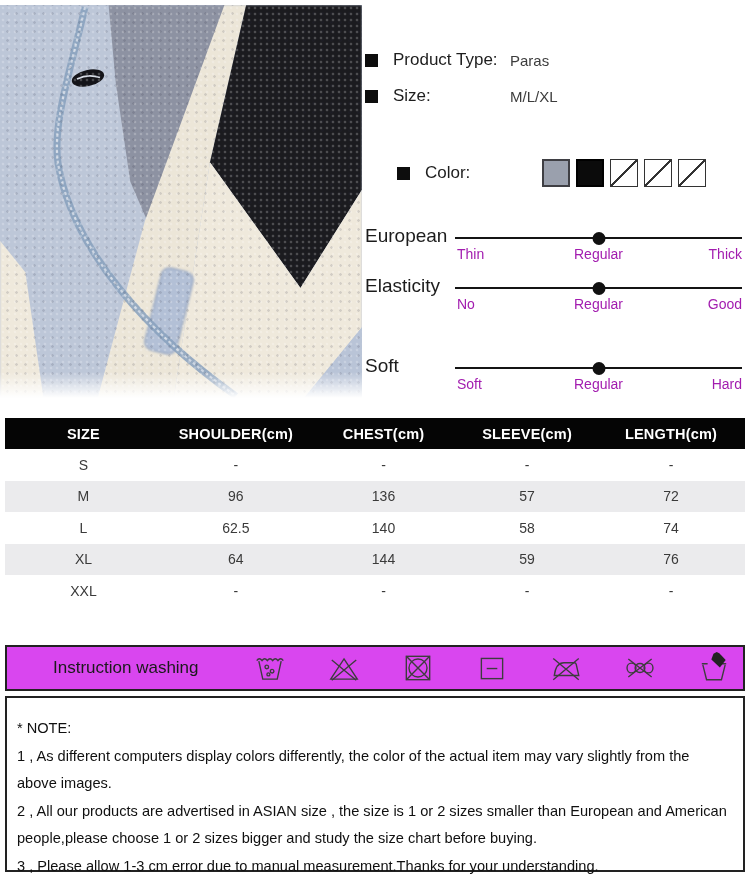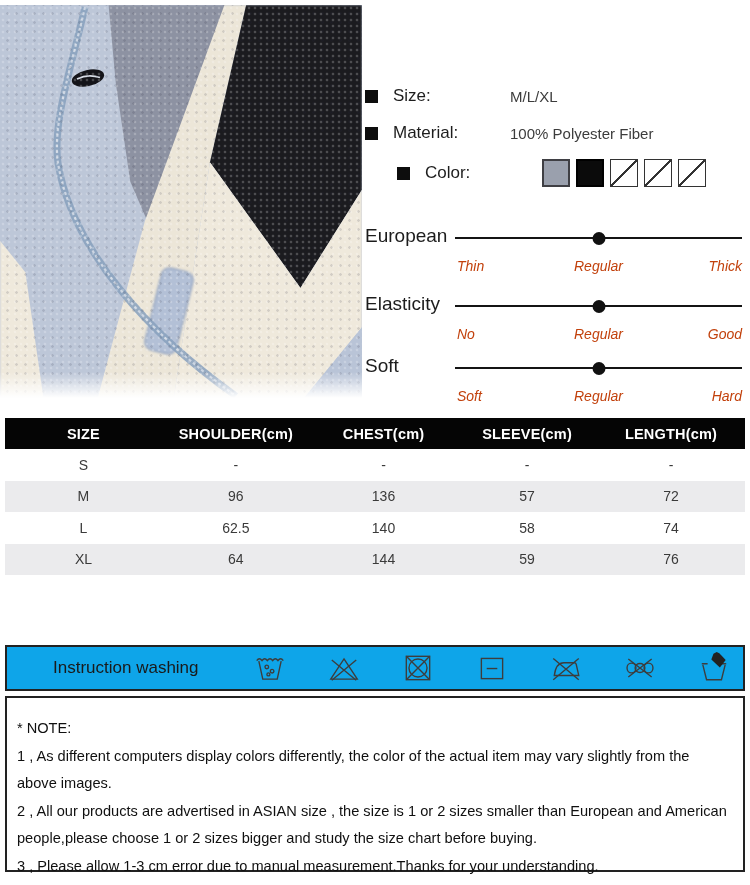--- a/index.html
+++ b/index.html
@@ -31,33 +31,33 @@
   .swatch{width:28px;height:28px;box-sizing:border-box;border:2px solid #3f3f44;}
   .swatch.crossed{border:1.5px solid #333;background:
     linear-gradient(to bottom right,transparent 47.5%,#333 47.5%,#333 52.5%,transparent 52.5%) #fff;}
 
   
   .attr{position:absolute;left:365px;right:8px;height:46px;}
   .attr-name{position:absolute;left:0;top:3px;font-size:19px;color:#1c1c1c;}
   .slider{position:absolute;left:90px;right:0;top:0;height:46px;}
   .track{position:absolute;left:0;right:0;top:15px;height:2px;background:#141414;}
   .dot{position:absolute;top:9.5px;width:13px;height:13px;border-radius:50%;background:#111;transform:translateX(-50%);}
-  .scale{position:absolute;left:0;right:0;top:24px;font-style:italic;font-size:14px;color:#c2410c;height:18px;margin-top:12px;}
+  .scale{position:absolute;left:0;right:0;top:24px;font-size:14px;color:#a21caf;height:18px;}
   .scale .s-left{position:absolute;left:2px;}
   .scale .s-mid{position:absolute;left:50%;transform:translateX(-50%);}
   .scale .s-right{position:absolute;right:0;}
 
   
   .size-table{position:absolute;left:5px;top:418px;width:740px;border-collapse:collapse;table-layout:fixed;}
   .size-table th{background:#050505;color:#fff;font-size:14.5px;font-weight:bold;height:29px;letter-spacing:.2px;}
   .size-table td{font-size:14px;color:#3a3a3a;text-align:center;height:29.5px;}
   .size-table tr.stripe td{background:#ebebed;}
 
   
-  .wash-box{position:absolute;left:5px;top:645px;width:740px;height:46px;box-sizing:border-box;border:2px solid #222;display:flex;align-items:center;background:#0ea5e9;}
+  .wash-box{position:absolute;left:5px;top:645px;width:740px;height:46px;box-sizing:border-box;border:2px solid #222;display:flex;align-items:center;background:#d946ef;}
   .wash-label{margin-left:46px;font-size:17px;font-weight:500;color:#1a1a1a;}
   .wash-icons{display:flex;gap:40px;margin-left:auto;padding-right:12px;}
   .wicon{width:34px;height:34px;display:block;}
   .wicon *{stroke:#3d3d3d;stroke-width:1.3;fill:none;}
   .wicon .fill{fill:#222;stroke:none;}
 
   
   .note-box{position:absolute;left:5px;top:696px;width:740px;height:176px;box-sizing:border-box;border:2px solid #222;padding:17px 10px 0 10px;background:#fff;}
   .note-box p{margin:0;font-size:14.6px;line-height:27.6px;color:#101010;}
 </style>
@@ -77,29 +77,29 @@
     <svg viewBox="0 0 362 393">
       <path d="M85 2 C72 60 52 118 58 158 C72 245 150 330 236 391" stroke="#87a0bd" stroke-width="7" fill="none" opacity="0.85"></path>
       <path d="M85 2 C72 60 52 118 58 158 C72 245 150 330 236 391" stroke="#ccd5e2" stroke-width="2.2" fill="none" stroke-dasharray="3 2.4"></path>
       <ellipse cx="88" cy="73" rx="16.5" ry="8" fill="#141419" transform="rotate(-13 88 73)"></ellipse>
       <path d="M77 74 Q88 68.5 100 72.5" stroke="#d9dee7" stroke-width="1.8" fill="none"></path>
     </svg>
     <div class="ph-texture"></div>
     <div class="ph-fade"></div>
   </div>
 
+  <div class="info-row" style="top:50px;">
+    <span class="bullet"></span>
+    <span class="i-label">Product Type:</span>
+    <span class="i-value">Paras</span>
+  </div>
   <div class="info-row" style="top:86px;">
     <span class="bullet"></span>
     <span class="i-label">Size:</span>
     <span class="i-value">M/L/XL</span>
-  </div>
-  <div class="info-row" style="top:123px;">
-    <span class="bullet"></span>
-    <span class="i-label">Material:</span>
-    <span class="i-value">100% Polyester Fiber</span>
   </div>
   <div class="info-row" style="top:159px;margin-left:32px;">
     <span class="bullet"></span>
     <span class="i-label">Color:</span>
     <span class="swatches">
       <span class="swatch" style="background-color: rgb(154, 160, 173);"></span>
       <span class="swatch" style="border-color: rgb(0, 0, 0); background-color: rgb(11, 11, 11);"></span>
       <span class="swatch crossed"></span>
       <span class="swatch crossed"></span>
       <span class="swatch crossed"></span>
@@ -111,21 +111,21 @@
     <div class="slider">
       <div class="track"></div>
       <div class="dot" style="left: 50%;"></div>
       <div class="scale">
         <span class="s-left">Thin</span>
         <span class="s-mid">Regular</span>
         <span class="s-right">Thick</span>
       </div>
     </div>
   </div>
-  <div class="attr" style="top:290px;">
+  <div class="attr" style="top:272px;">
     <div class="attr-name">Elasticity</div>
     <div class="slider">
       <div class="track"></div>
       <div class="dot" style="left: 50%;"></div>
       <div class="scale">
         <span class="s-left">No</span>
         <span class="s-mid">Regular</span>
         <span class="s-right">Good</span>
       </div>
     </div>
@@ -182,20 +182,27 @@
         <td>58</td>
         <td>74</td>
       </tr>
       <tr class="stripe">
         <td>XL</td>
         <td>64</td>
         <td>144</td>
         <td>59</td>
         <td>76</td>
       </tr>
+      <tr>
+        <td>XXL</td>
+        <td>-</td>
+        <td>-</td>
+        <td>-</td>
+        <td>-</td>
+      </tr>
     </tbody>
   </table>
 
   <div class="wash-box">
     <span class="wash-label">Instruction washing</span>
     <span class="wash-icons">
       <svg class="wicon" viewBox="0 0 32 32">
         <path d="M3.5 9 Q6 5.5 8.5 9 Q11 5.5 13.5 9 Q16 5.5 18.5 9 Q21 5.5 23.5 9 Q26 5.5 28.5 9"></path>
         <path d="M5.5 9.5 L9.2 26.5 L22.8 26.5 L26.5 9.5"></path>
         <circle cx="13" cy="15" r="1.7"></circle>

